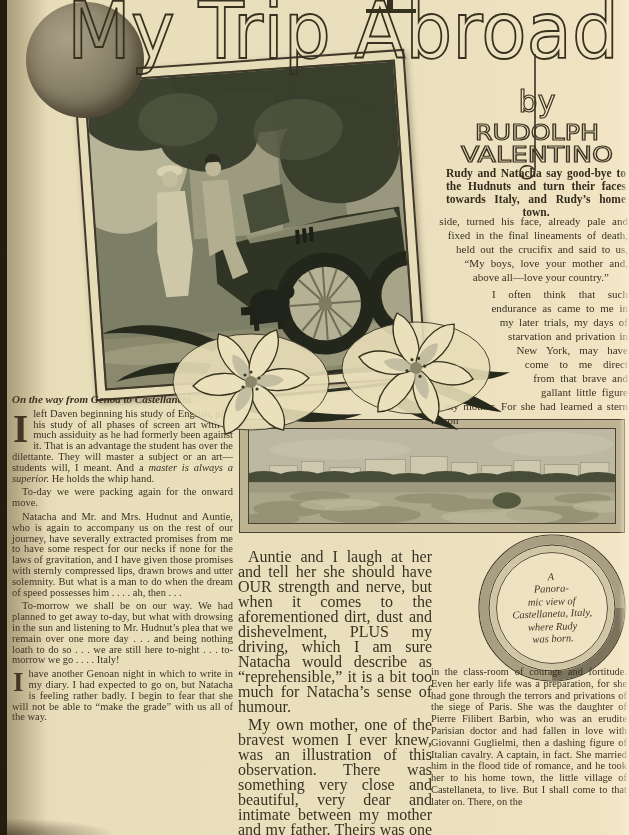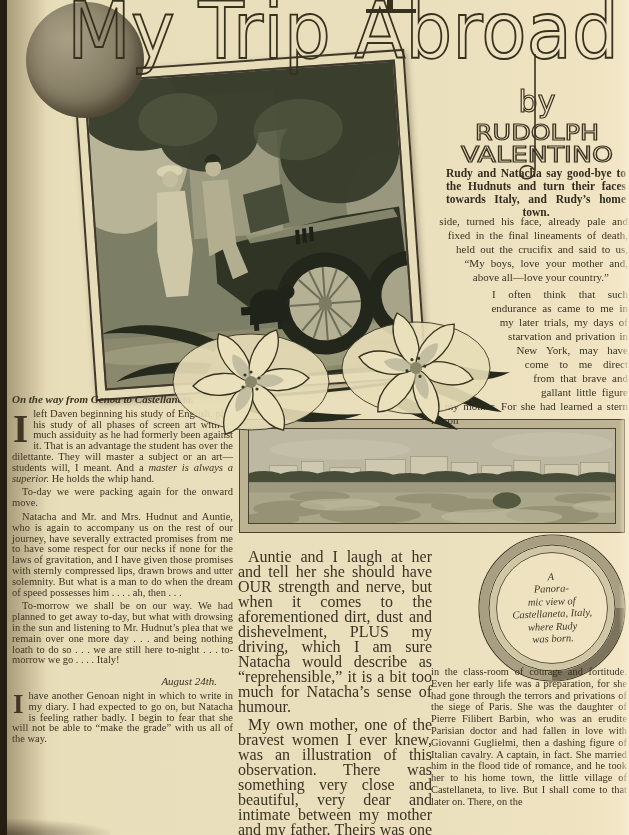--- a/index.html
+++ b/index.html
@@ -315,21 +315,20 @@
   </div>
 
   <div class="col col-left" data-name="article-col-left">
     <p class="heading" data-name="section-heading">On the way from Genoa to Castellaneta.</p>
     <p data-name="paragraph">
       <span class="drop1" data-name="drop-cap">I</span><span data-name="paragraph-text">left Daven beginning his study of English, plus his study of all phases of screen art with as much assiduity as he had formerly been against it. That is an advantage the student has over the dilettante. They will master a subject or an art—students will, I meant. And a </span><span class="ital" data-name="paragraph-text-italic">master is always a superior.</span><span data-name="paragraph-text"> He holds the whip hand.</span>
     </p>
     <p style="text-indent:10px" data-name="paragraph">To-day we were packing again for the onward move.</p>
     <p style="text-indent:10px" data-name="paragraph">Natacha and Mr. and Mrs. Hudnut and Auntie, who is again to accompany us on the rest of our journey, have severally extracted promises from me to have some respect for our necks if none for the laws of gravitation, and I have given those promises with sternly compressed lips, drawn brows and utter solemnity. But what is a man to do when the dream of speed possesses him . . . . ah, then . . .</p>
     <p style="text-indent:10px" data-name="paragraph">To-morrow we shall be on our way. We had planned to get away to-day, but what with drowsing in the sun and listening to Mr. Hudnut’s plea that we remain over one more day . . . and being nothing loath to do so . . . we are still here to-night . . . to-morrow we go . . . . Italy!</p>
-    <p class="date" data-name="date-heading">August 24th.</p>
     <p data-name="paragraph">
       <span class="drop2" data-name="drop-cap">I</span><span data-name="paragraph-text">have another Genoan night in which to write in my diary. I had expected to go on, but Natacha is feeling rather badly. I begin to fear that she will not be able to “make the grade” with us all of the way.</span>
     </p>
   </div>
 
   <div class="col col-mid" data-name="article-col-middle">
     <p data-name="paragraph">Auntie and I laugh at her and tell her she should have OUR strength and nerve, but when it comes to the aforementioned dirt, dust and dishevelment, PLUS my driving, which I am sure Natacha would describe as “reprehensible,” it is a bit too much for Natacha’s sense of humour.</p>
     <p data-name="paragraph">My own mother, one of the bravest women I ever knew, was an illustration of this observation. There was something very close and beautiful, very dear and intimate between my mother and my father. Theirs was one of the world’s great loves.</p>
   </div>
 

